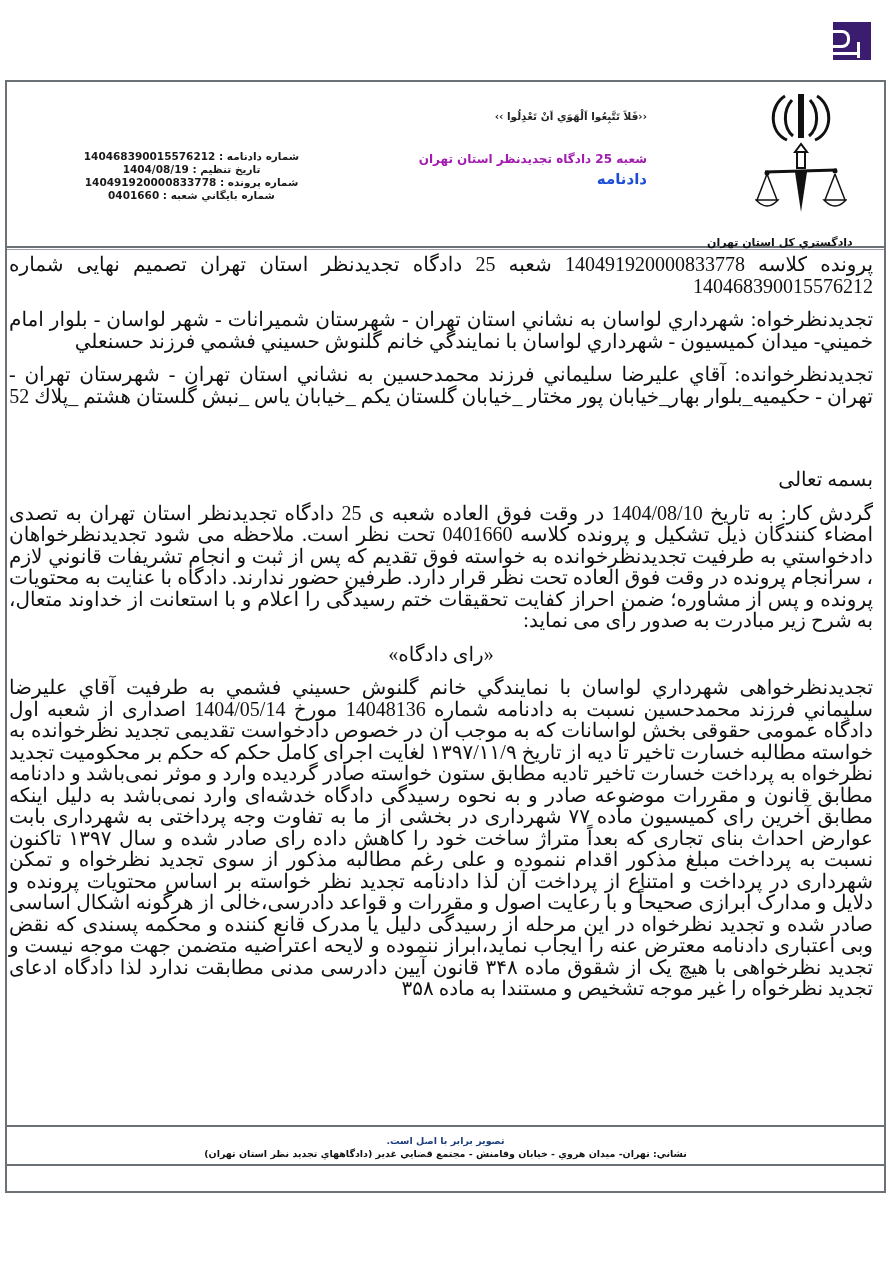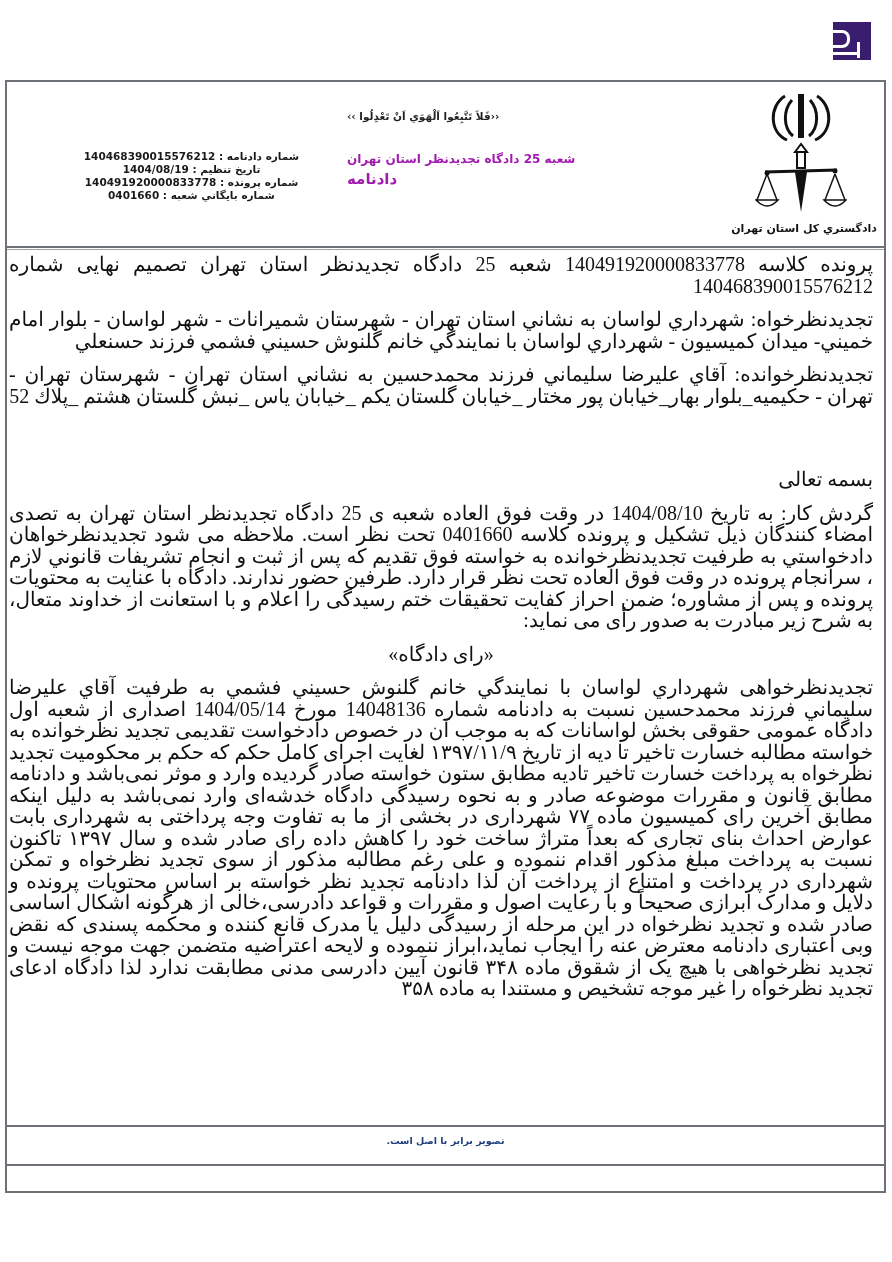--- a/index.html
+++ b/index.html
@@ -11,27 +11,27 @@
   .logo-mark .stem { position: absolute; left: 24px; top: 20px; width: 3px; height: 16px; background: #fff; }
 
   .frame { position: absolute; left: 5px; top: 80px; width: 881px; height: 1113px; border: 2px solid #6c7178; box-sizing: border-box; }
 
   .header { position: absolute; left: 0; top: 0; width: 877px; height: 164px; border-bottom: 2px solid #6c7178; }
   .header-divider { position: absolute; left: 0; top: 167px; width: 877px; height: 1px; background: #9aa0a6; }
 
   .meta { position: absolute; left: 72px; top: 48px; width: 225px; direction: rtl; text-align: center; font-family: "DejaVu Sans", sans-serif; font-weight: bold; font-size: 10.5px; line-height: 13px; color: #1a1a1a; margin-top: 20px; }
   .meta .row { white-space: nowrap; }
 
-  .center-head { position: absolute; left: 340px; top: 28px; width: 300px; direction: rtl; text-align: left; font-family: "DejaVu Sans", sans-serif; }
+  .center-head { position: absolute; left: 340px; top: 28px; width: 300px; direction: rtl; text-align: right; font-family: "DejaVu Sans", sans-serif; }
   .verse { font-size: 10.5px; font-weight: bold; color: #222; }
   .branch { margin-top: 30px; font-size: 12px; font-weight: bold; color: #a21caf; }
-  .doc-type { margin-top: 4px; font-size: 15px; font-weight: bold; color: #a21caf; letter-spacing: 1px; }
+  .doc-type { margin-top: 4px; font-size: 15px; font-weight: bold; color: #1d4ed8; letter-spacing: 1px; }
 
   .emblem { position: absolute; left: 748px; top: 6px; width: 92px; height: 130px; }
-  .emblem-caption { position: absolute; left: 700px; top: 140px; width: 170px; direction: rtl; text-align: right; font-family: "DejaVu Sans", sans-serif; font-weight: bold; font-size: 11px; color: #111; }
+  .emblem-caption { position: absolute; left: 700px; top: 154px; width: 170px; direction: rtl; text-align: left; font-family: "DejaVu Sans", sans-serif; font-weight: bold; font-size: 11px; color: #111; }
 
   .body { position: absolute; left: 2px; top: 172px; width: 864px; direction: rtl; text-align: justify; font-family: "Liberation Serif", serif; font-size: 20px; line-height: 21.5px; color: #111; }
   .body p { margin: 0 0 12px 0; }
   .body .spacer { height: 50px; }
   .body .center { text-align: center; }
 
   .footer-box { position: absolute; left: 0; top: 1043px; width: 877px; height: 66px; border-top: 2px solid #6c7178; }
   .footer { position: absolute; left: 0; top: 1052px; width: 877px; direction: rtl; text-align: center; font-family: "DejaVu Sans", sans-serif; font-weight: bold; font-size: 9.5px; line-height: 13px; }
   .footer .certified { color: #1f3f7a; }
   .footer .address { color: #111; }
@@ -95,15 +95,16 @@
     <div class="spacer"></div>
     <p>بسمه تعالی</p>
     <p>گردش کار: به تاریخ  1404/08/10 در وقت فوق العاده شعبه ی 25 دادگاه تجدیدنظر استان تهران به تصدی امضاء کنندگان ذیل تشکیل و پرونده کلاسه  0401660  تحت نظر است. ملاحظه می شود تجدیدنظرخواهان دادخواستي به طرفيت تجدیدنظرخوانده به خواسته فوق تقديم که  پس از ثبت و انجام تشريفات قانوني لازم ، سرانجام پرونده در وقت فوق العاده تحت نظر قرار دارد. طرفین حضور ندارند. دادگاه با عنایت به محتویات پرونده و پس از مشاوره؛  ضمن احراز کفایت تحقیقات ختم رسیدگی را اعلام و با استعانت از خداوند متعال، به شرح زیر مبادرت به صدور رأی می نماید:</p>
     <p class="center">«رای دادگاه»</p>
     <p>تجدیدنظرخواهی شهرداري لواسان با نمايندگي خانم گلنوش حسيني فشمي به طرفیت آقاي عليرضا سليماني فرزند محمدحسين نسبت به دادنامه شماره 14048136 مورخ 1404/05/14 اصداری از شعبه اول دادگاه عمومی حقوقی بخش لواسانات که به موجب آن در خصوص دادخواست تقدیمی تجدید نظرخوانده به خواسته مطالبه خسارت تاخیر تا دیه از تاریخ ۱۳۹۷/۱۱/۹ لغایت اجرای کامل حکم که حکم بر محکومیت تجدید نظرخواه به پرداخت خسارت تاخیر تادیه مطابق ستون خواسته صادر گردیده وارد و موثر نمی‌باشد و دادنامه مطابق قانون و مقررات موضوعه صادر و به نحوه رسیدگی دادگاه خدشه‌ای وارد نمی‌باشد به دلیل اینکه مطابق آخرین رای کمیسیون ماده ۷۷ شهرداری در بخشی از ما به تفاوت وجه پرداختی به شهرداری بابت عوارض احداث بنای تجاری که بعداً متراژ ساخت خود را کاهش داده رای صادر شده و سال ۱۳۹۷ تاکنون نسبت به پرداخت مبلغ مذکور اقدام ننموده و علی رغم مطالبه مذکور از سوی تجدید نظرخواه و تمکن شهرداری در پرداخت و  امتناع از پرداخت آن لذا دادنامه تجدید نظر خواسته بر اساس محتویات پرونده و دلایل و مدارک ابرازی صحیحاً و با رعایت اصول و مقررات و قواعد دادرسی،خالی از هرگونه اشکال اساسی صادر شده و تجدید نظرخواه در این مرحله از رسیدگی دلیل یا مدرک قانع کننده و محکمه پسندی که نقض وبی اعتباری دادنامه معترض عنه را ایجاب نماید،ابراز ننموده و لایحه اعتراضیه متضمن جهت موجه نیست و تجدید نظرخواهی با هیچ یک از شقوق ماده ۳۴۸ قانون آیین دادرسی مدنی مطابقت ندارد لذا دادگاه ادعای تجدید نظرخواه را غیر موجه تشخیص و مستندا به ماده ۳۵۸</p>
   </div>
 
   <div class="footer-box"></div>
   <div class="footer">
     <div class="certified">تصوير برابر با اصل است.</div>
+    <div class="address">نشاني:  تهران- ميدان هروي - خيابان وفامنش - مجتمع قضايي غدير (دادگاههاي تجديد نظر استان تهران)</div>
   </div>
   <div class="footer-line"></div>
 </div>
 
 </body></html>

